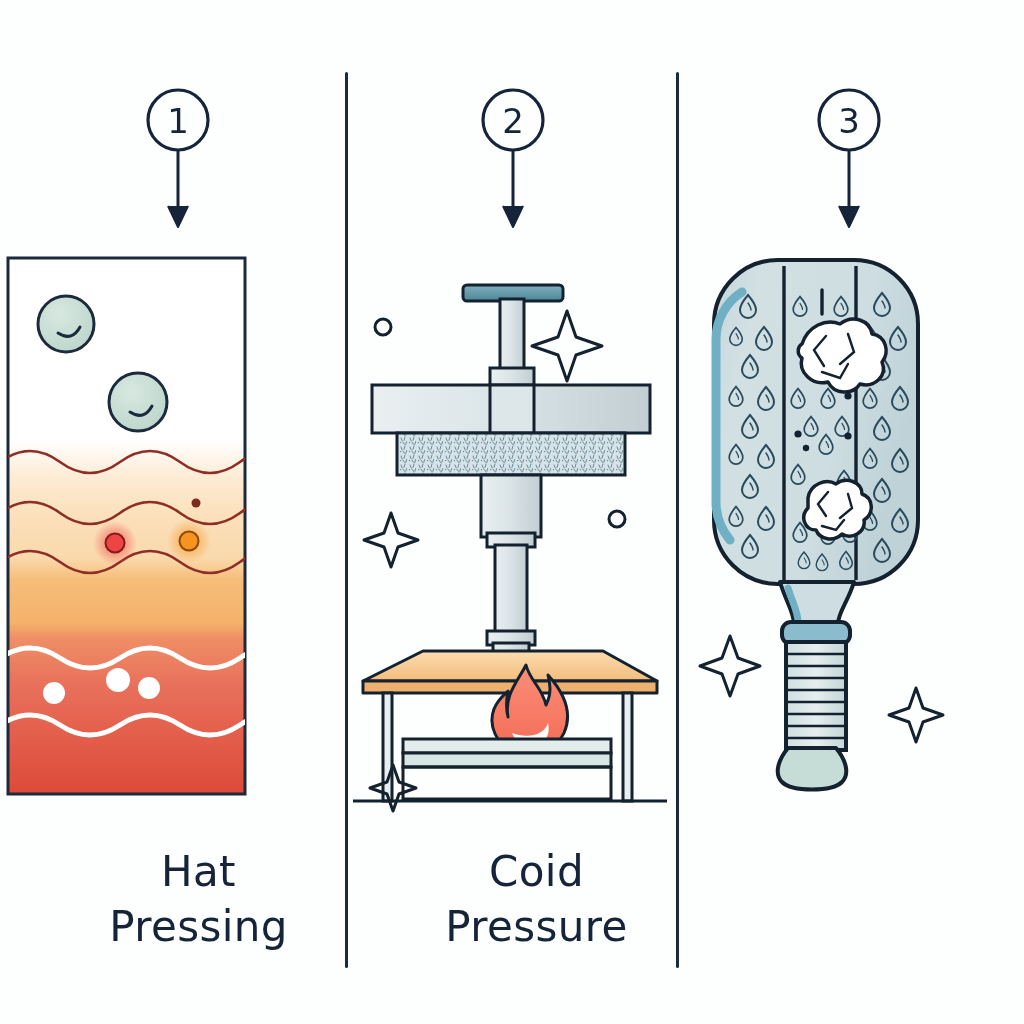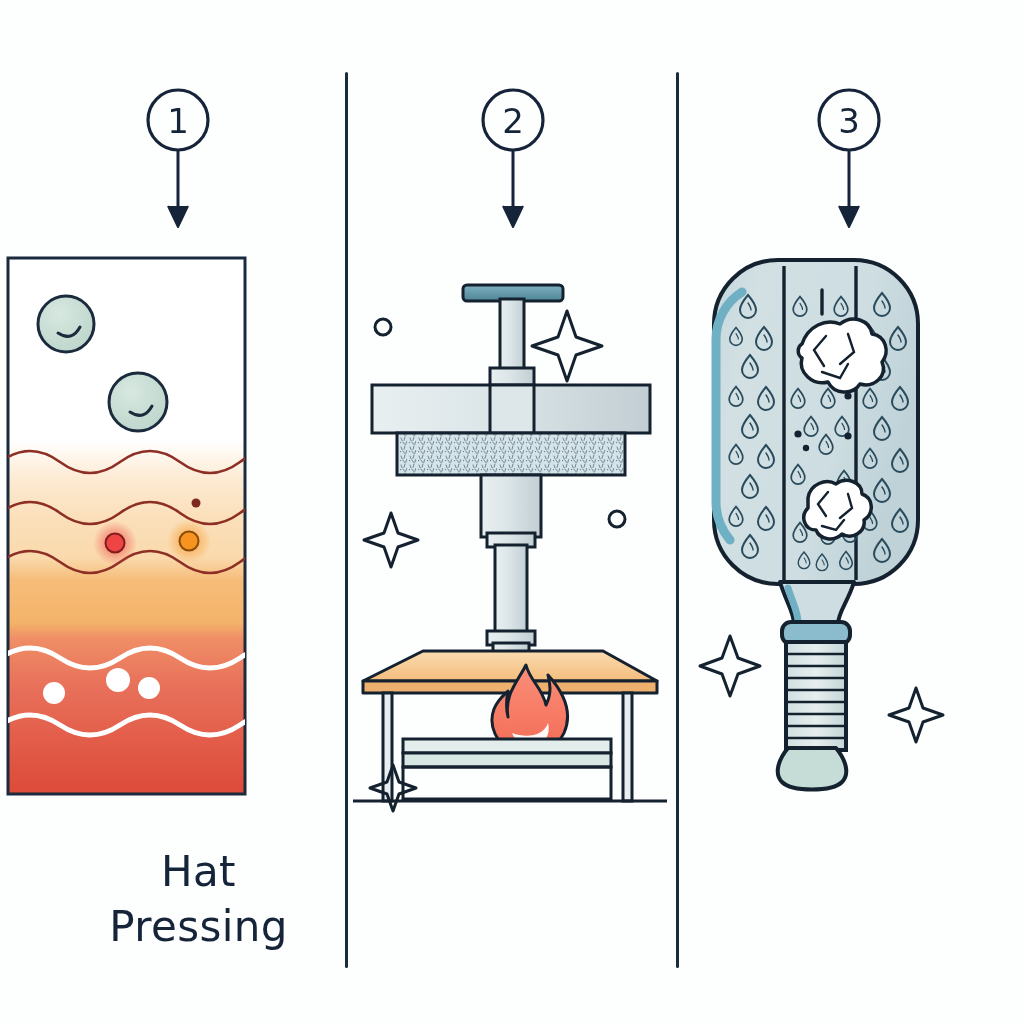--- a/index.html
+++ b/index.html
@@ -198,20 +198,22 @@
 
       <line x1="8" y1="536" x2="322" y2="536" stroke="#14212f" stroke-width="3"></line>
 
       <path d="M224 44 l9 26 l26 9 l-26 9 l-9 26 l-9 -26 l-26 -9 l26 -9 Z" transform="translate(-2,2)" fill="none" stroke="#14212f" stroke-width="3" stroke-linejoin="round"></path>
       <path d="M46 248 l7 20 l20 7 l-20 7 l-7 20 l-7 -20 l-20 -7 l20 -7 Z" fill="none" stroke="#14212f" stroke-width="3" stroke-linejoin="round"></path>
       <path d="M48 500 l6 17 l17 6 l-17 6 l-6 17 l-6 -17 l-17 -6 l17 -6 Z" fill="none" stroke="#14212f" stroke-width="3" stroke-linejoin="round"></path>
       <circle cx="38" cy="62" r="8" fill="none" stroke="#14212f" stroke-width="3"></circle>
       <circle cx="272" cy="254" r="8" fill="none" stroke="#14212f" stroke-width="3"></circle>
     </svg>
 
+    <div class="caption" style="left:0;width:331px;top:845px;">Coid
+Pressure</div>
   </div>
 
   <div class="col" style="left:676px;width:348px;">
 
     <div class="badge-wrap" style="left:0;top:0;">
       <svg width="348" height="240" viewBox="0 0 348 240">
         <circle cx="173" cy="120" r="30" fill="none" stroke="#16243a" stroke-width="3.2"></circle>
         <text x="173" y="133" text-anchor="middle" font-family="DejaVu Sans, sans-serif" font-size="34" fill="#16243a">3</text>
         <line x1="173" y1="150" x2="173" y2="214" stroke="#16243a" stroke-width="3"></line>
         <path d="M163 206 L173 227 L183 206" fill="#16243a" stroke="#16243a" stroke-width="2" stroke-linejoin="round"></path>

